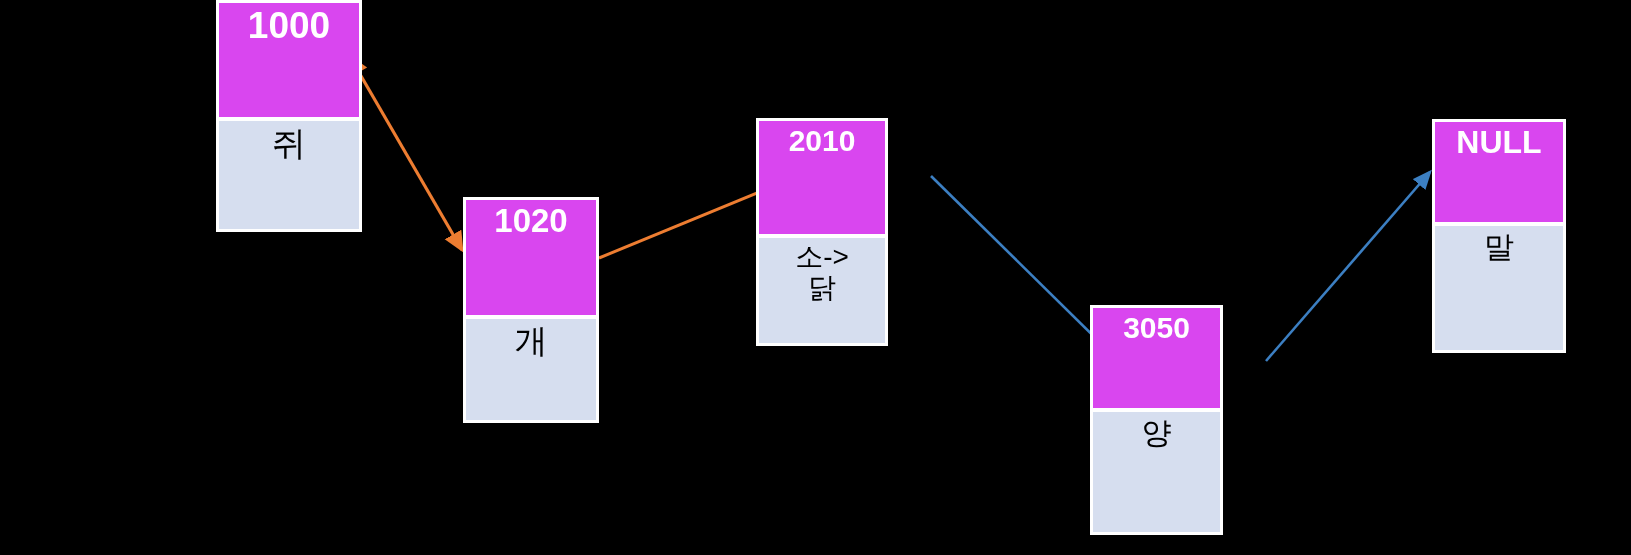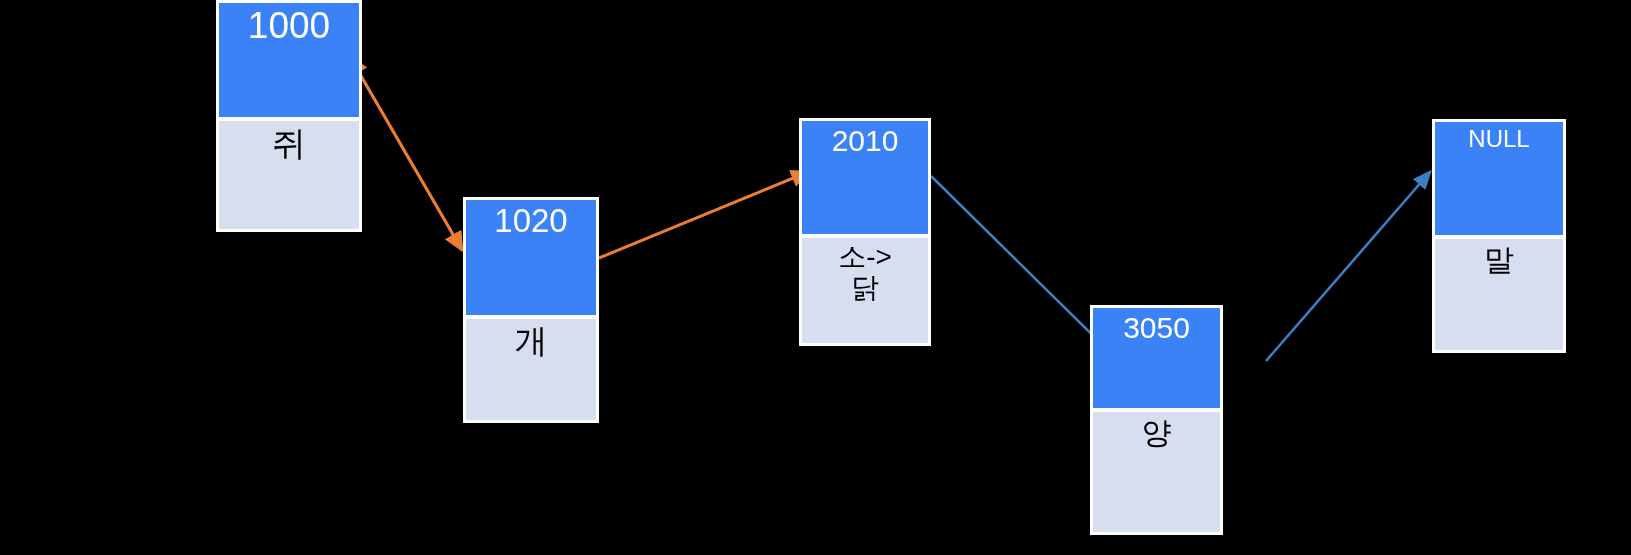--- a/index.html
+++ b/index.html
@@ -19,23 +19,23 @@
   .node {
     position: absolute;
     box-sizing: border-box;
     background: #FFFFFF;
     padding: 3px;
     display: flex;
     flex-direction: column;
   }
   .node-header {
     box-sizing: border-box;
-    background: #3b82f6;
+    background: #d946ef;
     color: #FFFFFF;
-    font-weight: normal;
+    font-weight: bold;
     display: flex;
     align-items: flex-start;
     justify-content: center;
     overflow: hidden;
     line-height: 1.05;
     padding-top: 4px;
   }
   .node-body {
     box-sizing: border-box;
     background: #D6DEEF;
@@ -94,29 +94,29 @@
   <div class="node" style="left: 216px; top: 0px; width: 146px; height: 232px;">
     <div class="node-header" style="height: 114px; font-size: 37px;">1000</div>
     <div class="node-body" style="font-size: 34px;">쥐</div>
   </div>
 
   <div class="node" style="left: 463px; top: 197px; width: 136px; height: 226px;">
     <div class="node-header" style="height: 115px; font-size: 33px;">1020</div>
     <div class="node-body" style="font-size: 33px;">개</div>
   </div>
 
-  <div class="node" style="left: 799px; top: 118px; width: 132px; height: 228px; justify-content: space-between;">
+  <div class="node" style="left: 756px; top: 118px; width: 132px; height: 228px; justify-content: space-between;">
     <div class="node-header" style="height: 113px; font-size: 30px;">2010</div>
     <div class="node-body" style="font-size: 28px;">소-&gt;
 닭</div>
   </div>
 
   <div class="node" style="left: 1090px; top: 305px; width: 133px; height: 230px;">
     <div class="node-header" style="height: 100px; font-size: 30px;">3050</div>
     <div class="node-body" style="font-size: 30px;">양</div>
   </div>
 
   <div class="node" style="left: 1432px; top: 119px; width: 134px; height: 234px;">
-    <div class="node-header" style="height: 113px; font-size: 24px;">NULL</div>
+    <div class="node-header" style="height: 100px; font-size: 32px;">NULL</div>
     <div class="node-body" style="font-size: 30px;">말</div>
   </div>
 
 </div>
 
 </body></html>

